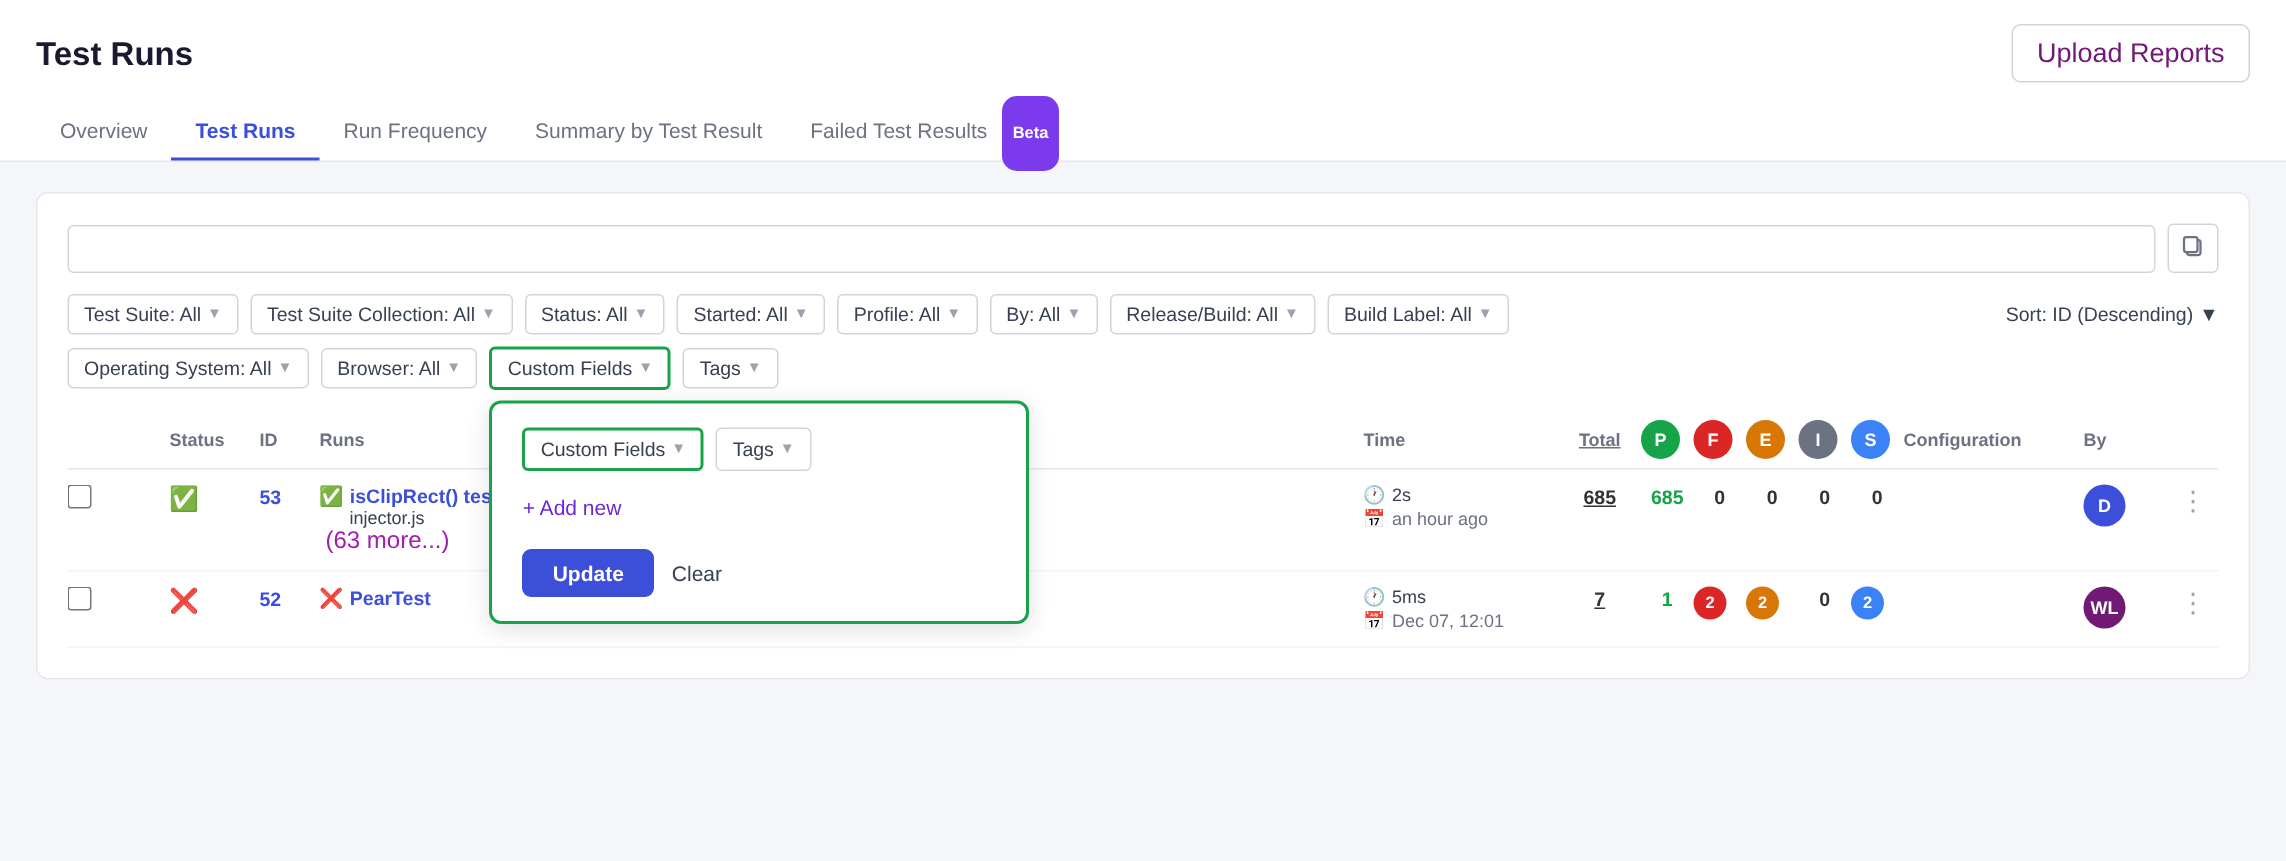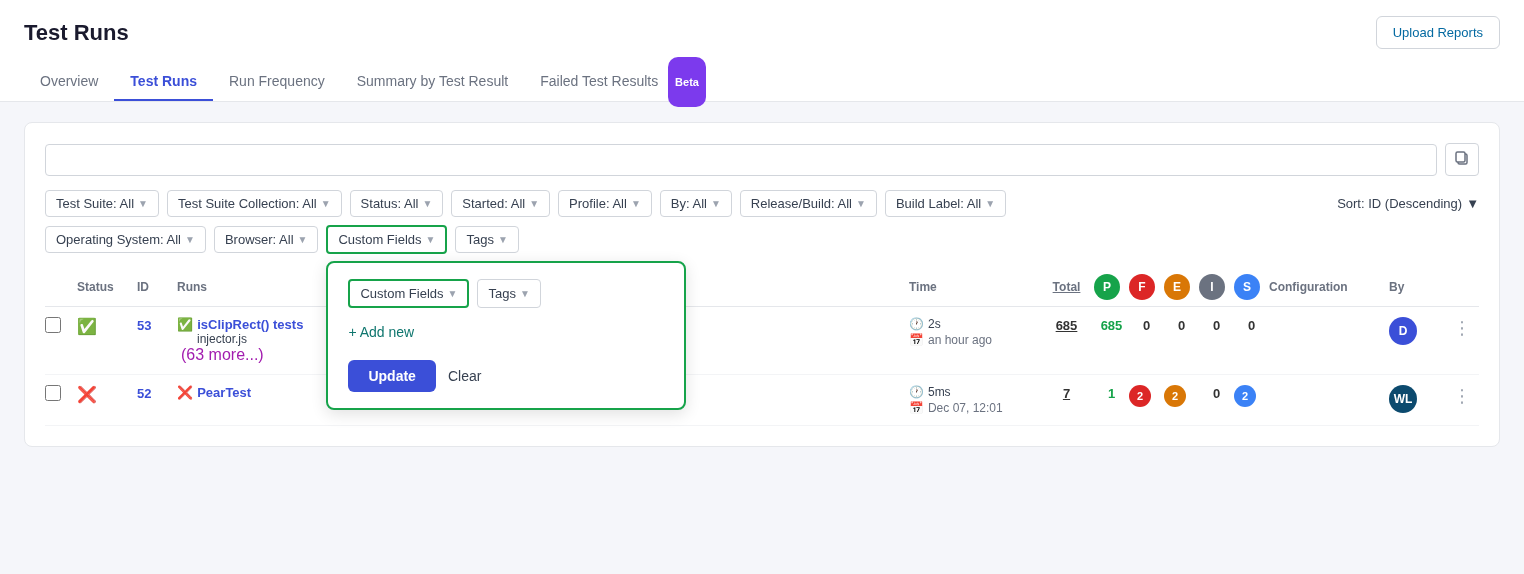--- a/index.html
+++ b/index.html
@@ -3,21 +3,21 @@
   <meta charset="utf-8">
   <style>
     * { box-sizing: border-box; margin: 0; padding: 0; }
     body { font-family: -apple-system, BlinkMacSystemFont, 'Segoe UI', sans-serif; background: #f5f6fa; color: #333; font-size: 14px; }
 
     .page { background: #f5f6fa; min-height: 574px; border-radius: 32px; }
 
     
     .page-header { background: #fff; padding: 16px 24px 0; border-bottom: 1px solid #e5e7eb; }
     .page-title { font-size: 22px; font-weight: 700; color: #1a1a2e; margin-bottom: 14px; display: flex; justify-content: space-between; align-items: center; }
-    .upload-btn { background: #fff; border: 1px solid #d1d5db; border-radius: 6px; padding: 8px 16px; font-size: 13px; font-weight: 500; cursor: pointer; color: #0369a1; }
+    .upload-btn { background: #fff; border: 1px solid #d1d5db; border-radius: 6px; padding: 8px 16px; font-size: 18px; font-weight: 500; cursor: pointer; color: #701a75; }
 
     
     .tabs { display: flex; gap: 0; align-items: center; }
     .tab { padding: 10px 16px; cursor: pointer; color: #6b7280; font-size: 14px; border-bottom: 2px solid transparent; white-space: nowrap; }
     .tab.active { color: #3b4fd8; border-bottom: 2px solid #3b4fd8; font-weight: 600; }
     .beta-badge { background: #7c3aed; color: #fff; font-size: 11px; padding: 19px 7px; border-radius: 10px; margin-left: 6px; font-weight: 600; }
 
     
     .main { padding: 20px 24px; }
     .card { background: #fff; border-radius: 8px; border: 1px solid #e5e7eb; padding: 20px; }
@@ -31,49 +31,49 @@
     .copy-btn { border: 1px solid #d1d5db; background: #fff; border-radius: 4px; padding: 6px 8px; cursor: pointer; color: #6b7280; }
 
     
     .filters-row { display: flex; flex-wrap: wrap; gap: 8px; margin-bottom: 8px; align-items: center; position: relative; }
     .filter-btn { border: 1px solid #d1d5db; background: #fff; border-radius: 4px; padding: 5px 10px; font-size: 13px; cursor: pointer; display: flex; align-items: center; gap: 4px; color: #374151; white-space: nowrap; }
     .filter-btn .chevron { font-size: 10px; color: #9ca3af; }
 
     
     .popup-overlay { position: absolute; top: 36px; left: 0; z-index: 100; background: #fff; border: 2.5px solid #16a34a; border-radius: 8px; padding: 16px 20px; width: 360px; box-shadow: 0 4px 16px rgba(0,0,0,0.12); }
     .popup-filters { display: flex; gap: 8px; margin-bottom: 16px; }
-    .popup-add { color: #0f766e; font-size: 14px; cursor: pointer; margin-bottom: 20px; display: flex; align-items: flex-end; gap: 4px; }
+    .popup-add { color: #6d28d9; font-size: 14px; cursor: pointer; margin-bottom: 20px; display: flex; align-items: flex-end; gap: 4px; }
     .popup-actions { display: flex; gap: 12px; align-items: center; }
     .popup-update-btn { background: #3b4fd8; color: #fff; border: none; border-radius: 6px; padding: 8px 20px; font-size: 14px; font-weight: 600; cursor: pointer; }
     .popup-clear-btn { background: none; border: none; color: #374151; font-size: 14px; cursor: pointer; }
     .row-id { color: #3b4fd8; font-weight: 600; font-size: 13px; }
     .time-cell { font-size: 12px; color: #374151; }
     .time-cell .duration { display: flex; align-items: center; gap: 4px; margin-bottom: 2px; }
     .time-cell .ago { display: flex; align-items: center; gap: 4px; color: #6b7280; }
     .total-cell { font-size: 13px; font-weight: 600; }
     .badge { width: 26px; height: 26px; border-radius: 50%; display: flex; align-items: center; justify-content: center; font-size: 12px; font-weight: 700; color: #fff; }
     .badge-p { background: #16a34a; }
     .badge-f { background: #dc2626; }
     .badge-e { background: #d97706; }
     .badge-i { background: #6b7280; }
     .badge-s { background: #3b82f6; }
     .badge-num { font-size: 13px; font-weight: 600; }
     .badge-num.green { color: #16a34a; }
     .avatar { width: 28px; height: 28px; border-radius: 50%; display: flex; align-items: center; justify-content: center; font-size: 12px; font-weight: 700; color: #fff; }
     .avatar-d { background: #3b4fd8; }
-    .avatar-wl { background: #0c4a6e; }
+    .avatar-wl { background: #701a75; }
     .dots-btn { background: none; border: none; cursor: pointer; color: #9ca3af; font-size: 18px; padding: 0 4px; }
     .status-ok { color: #16a34a; font-size: 16px; }
     .status-fail { color: #dc2626; font-size: 16px; }
     .checkbox { width: 16px; height: 16px; }
     .sort-section { margin-left: auto; display: flex; align-items: center; gap: 4px; font-size: 13px; color: #374151; }
 
     .col-headers { display: flex; gap: 0; padding: 6px 0; border-bottom: 1px solid #e5e7eb; font-size: 12px; font-weight: 600; color: #6b7280; align-items: center; }
     .col-check { width: 32px; flex-shrink: 0; }
-    .col-status-h { width: 60px; flex-shrink: 0; }
+    .col-status-h { width: 60px; flex-shrink: 0; margin-left: 36px; }
     .col-id { width: 40px; flex-shrink: 0; }
     .col-name { flex: 1; min-width: 180px; }
     .col-profile { width: 80px; flex-shrink: 0; }
     .col-time { width: 130px; flex-shrink: 0; }
     .col-total { width: 55px; flex-shrink: 0; text-align: center; text-decoration: underline; }
     .col-p { width: 35px; flex-shrink: 0; text-align: center; }
     .col-f { width: 35px; flex-shrink: 0; text-align: center; }
     .col-e { width: 35px; flex-shrink: 0; text-align: center; }
     .col-i { width: 35px; flex-shrink: 0; text-align: center; }
     .col-s { width: 35px; flex-shrink: 0; text-align: center; }

